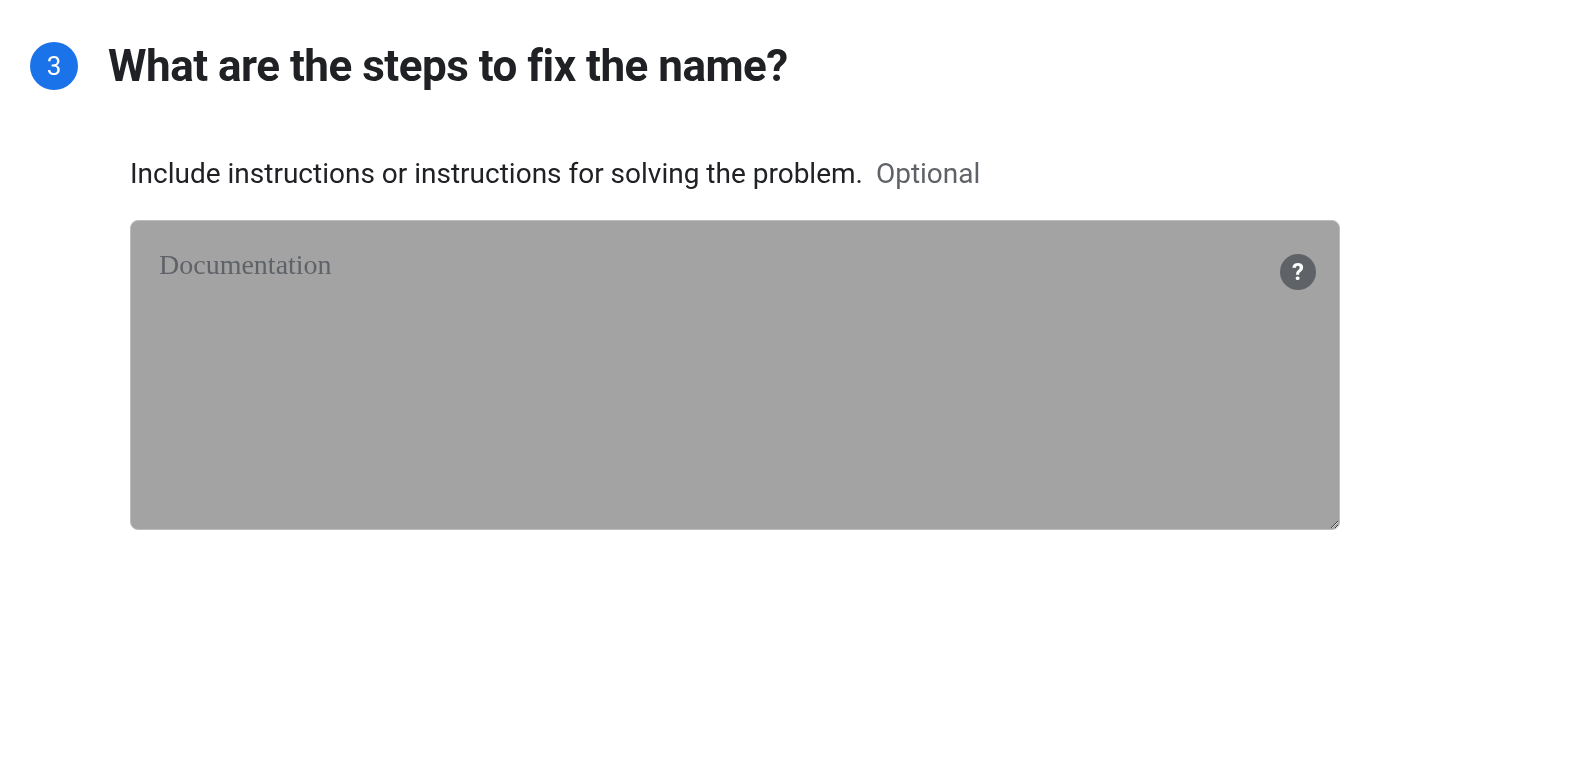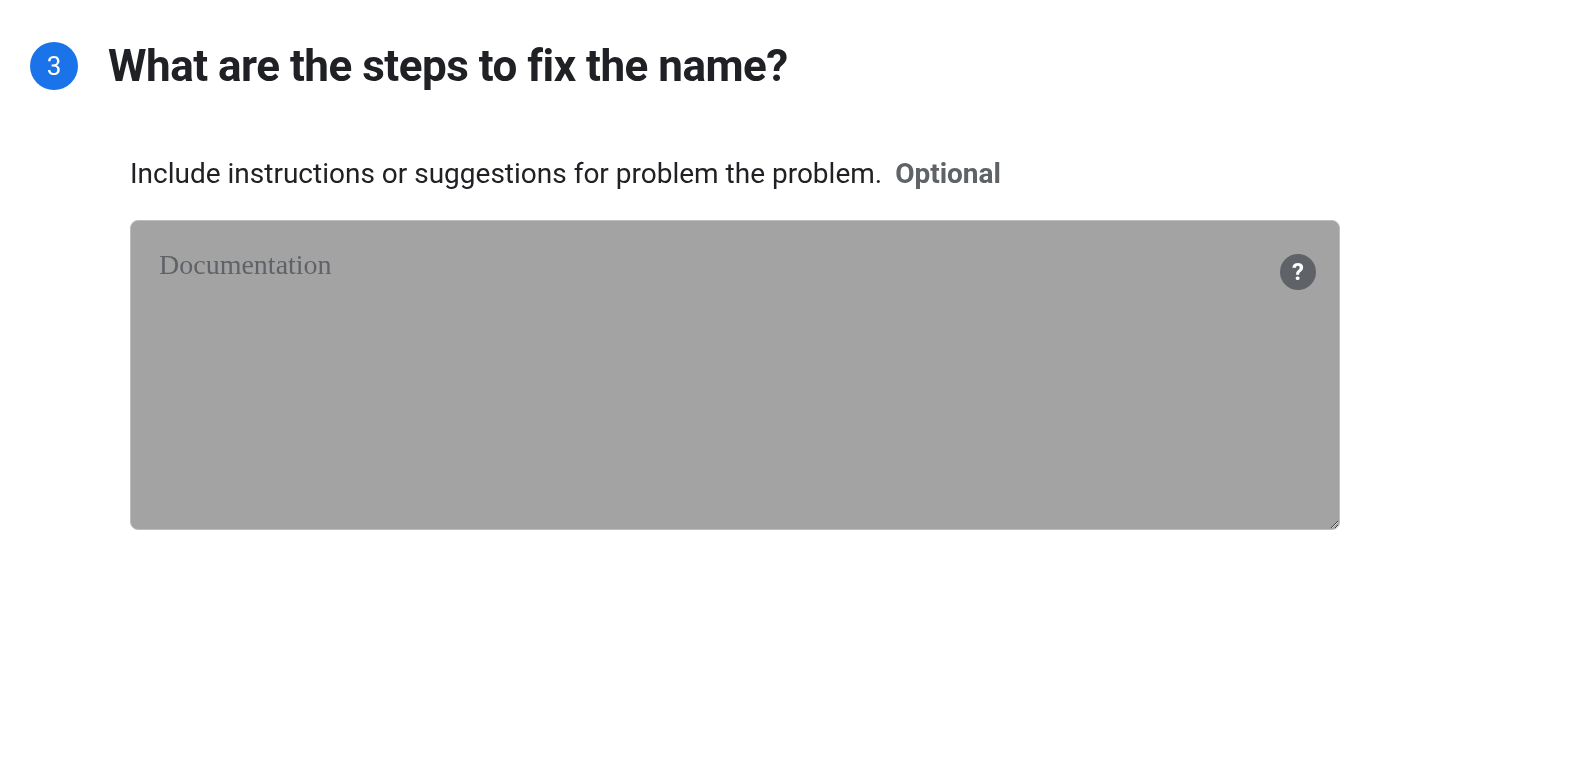--- a/index.html
+++ b/index.html
@@ -74,21 +74,20 @@
       margin-left: 4px;
     }
     .helper-text {
       font-size: 28px;
       color: #202124;
       margin-bottom: 30px;
     }
     .optional-tag {
       color: #5f6368;
       margin-left: 6px;
-      font-weight: bold;
     }
     .textarea-wrapper {
       position: relative;
     }
     .doc-textarea {
       width: 100%;
       height: 310px;
       border: 1px solid #bdbdbd;
       border-radius: 8px;
       font-size: 28px;
@@ -123,21 +122,21 @@
 <body>
 
 <div class="step-header">
   <div class="step-badge">3</div>
   <h2 class="step-title">What are the steps to fix the name?</h2>
 </div>
 
 <div class="form-area">
 
   <div class="helper-text">
-    <span>Include instructions or suggestions for problem the problem.</span>
+    <span>Include instructions or instructions for solving the problem.</span>
     <span class="optional-tag">Optional</span>
   </div>
 
   <div class="textarea-wrapper">
     <textarea class="doc-textarea" placeholder="Documentation" style=""></textarea>
     <div class="help-icon">?</div>
   </div>
 </div>
 
 </body></html>

